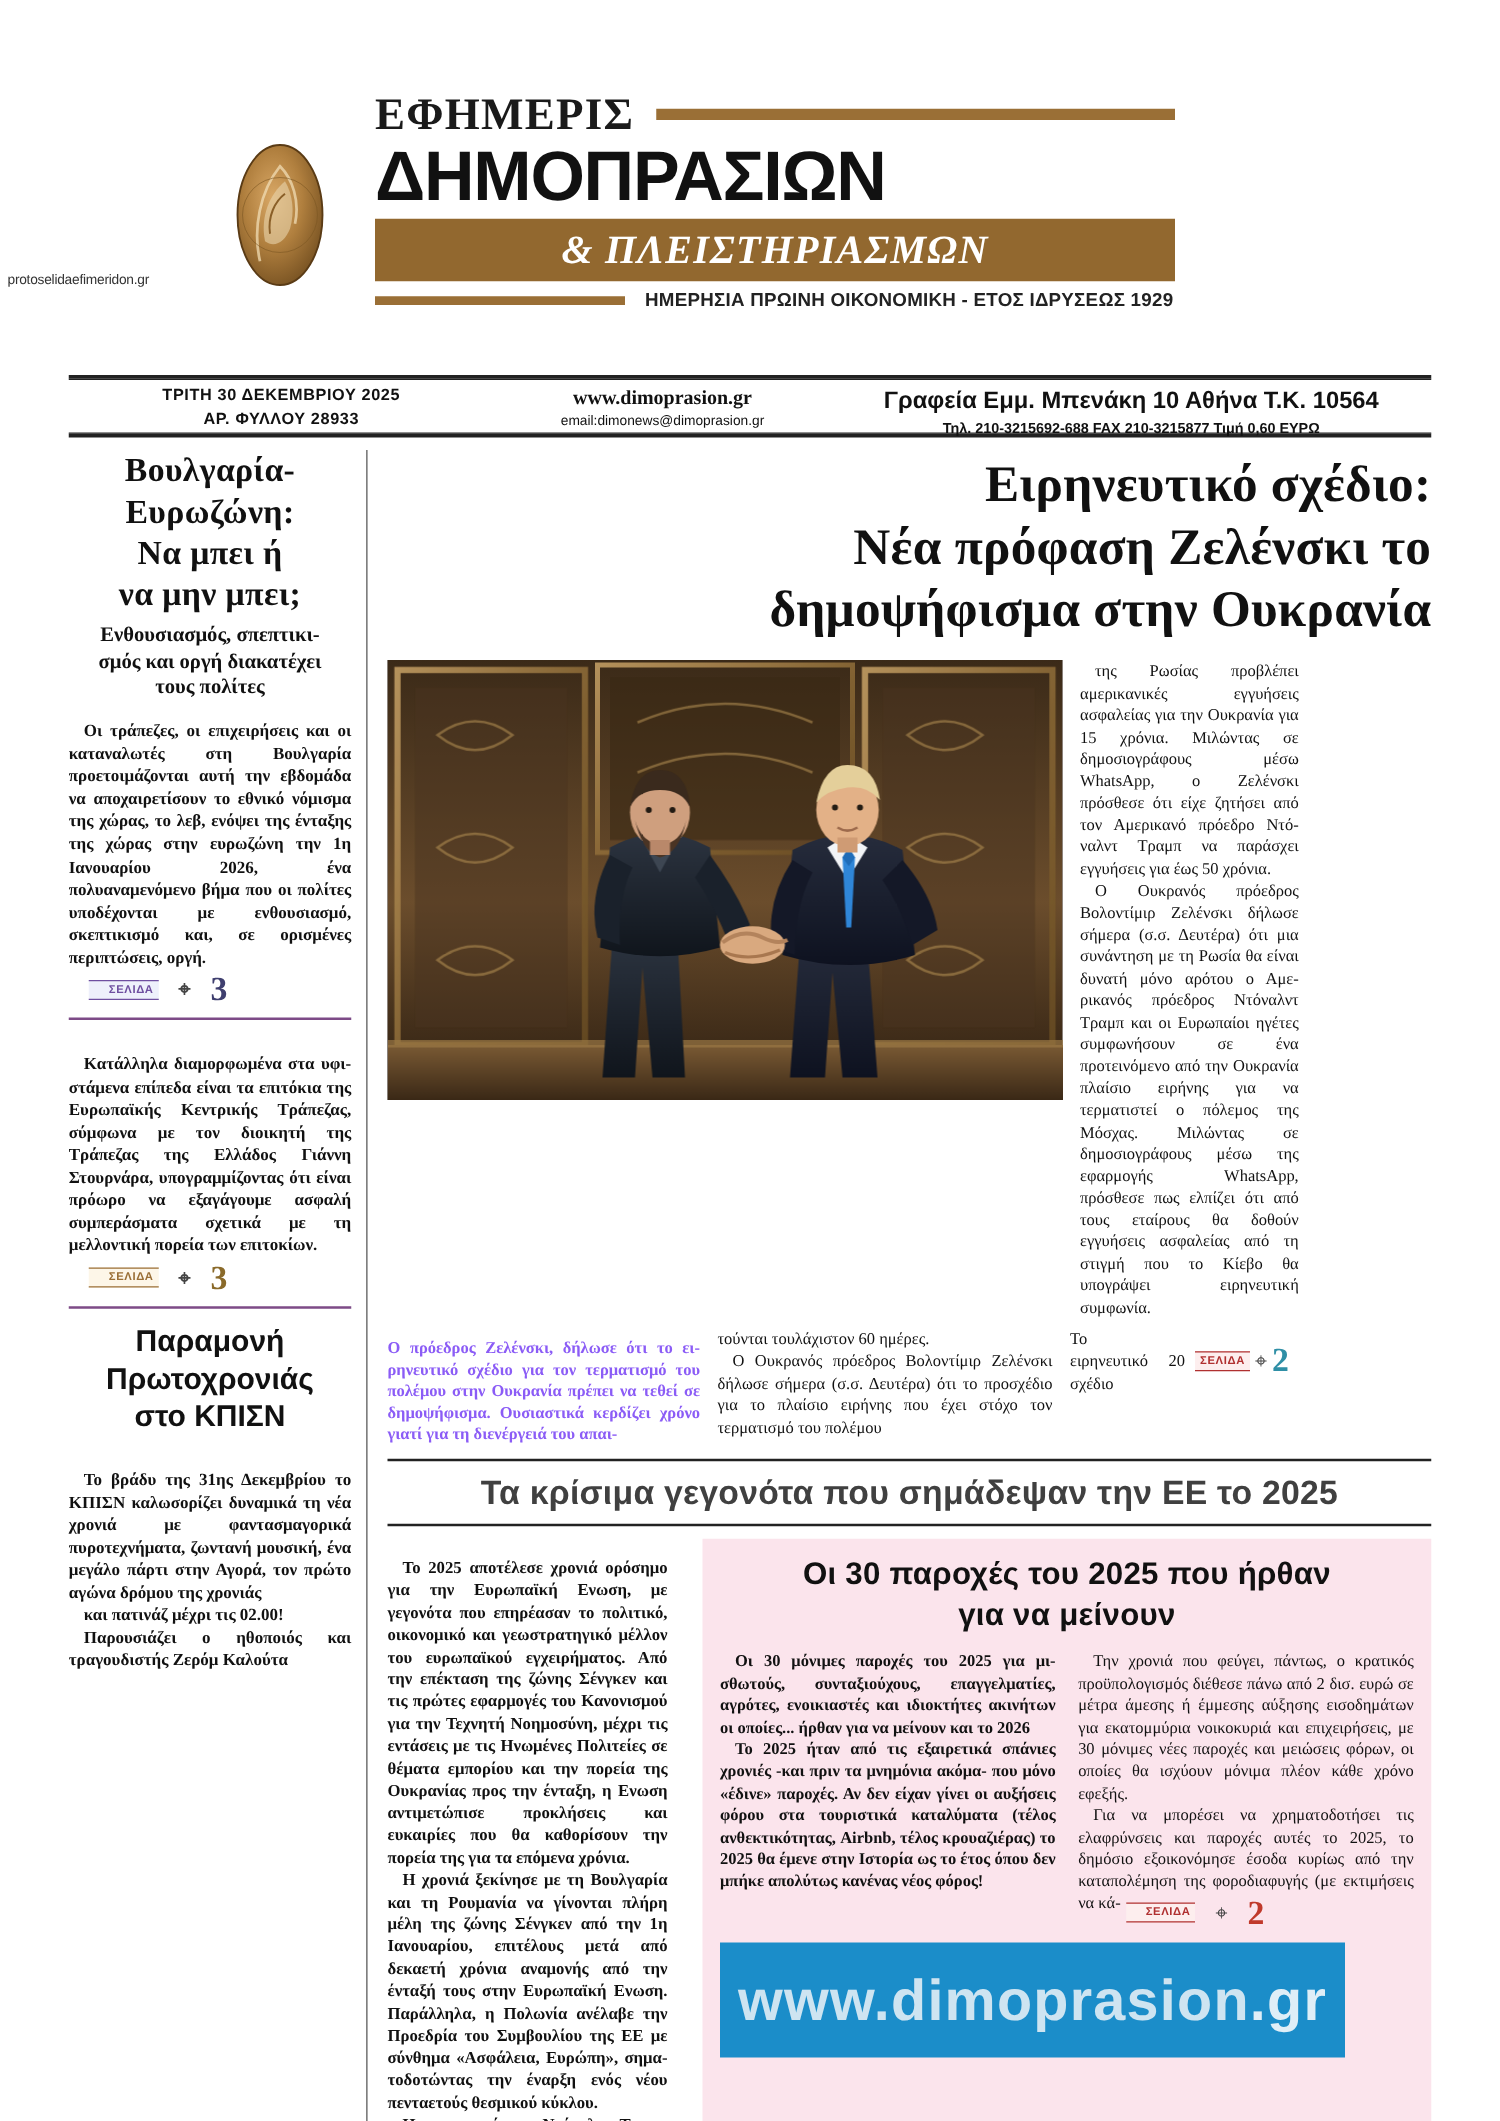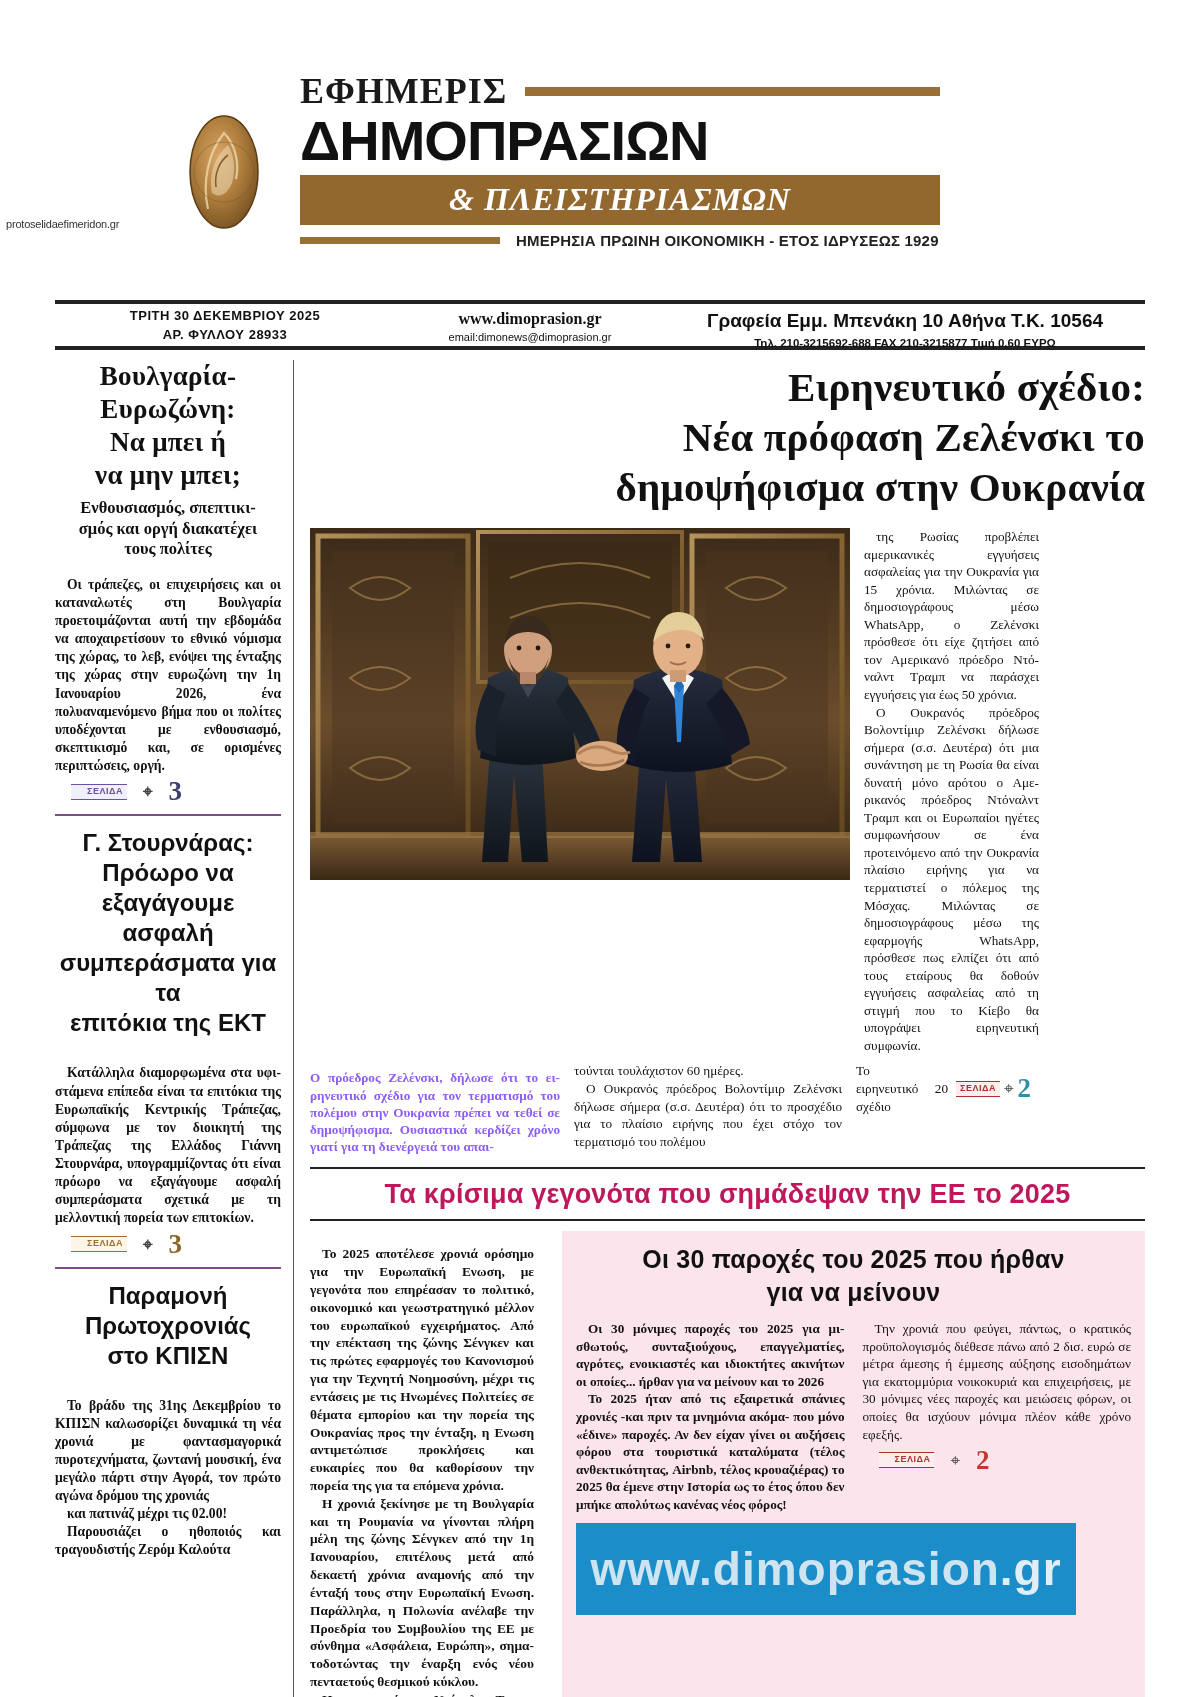--- a/index.html
+++ b/index.html
@@ -172,21 +172,21 @@
 
   .sub-cols { display:flex; gap:14px; margin-top:8px; }
   .sub-cols > div { flex:1; }
   .sub-cols .ptext { font-size:13.2px; }
 
   
   .band-rule { border-top:2px solid #222; margin:12px 0 0; }
   .section-title {
     font-family:"Liberation Sans", sans-serif;
     font-weight:bold; text-align:center; font-size:27px;
-    padding:10px 0 9px; letter-spacing:0.2px; color:#be185d;
+    padding:10px 0 9px; letter-spacing:0.2px; color:#404040;
   }
   .band-rule2 { border-top:2px solid #222; }
 
   
   .bottom { display:flex; margin-top:10px; gap:0; }
   .bcol { width:238px; padding-right:14px; }
   .bcol .ptext { font-size:13.4px; }
   .pinkbox {
     flex:1; margin-left:14px; background:#fbe4ec; padding:12px 14px 10px;
   }
@@ -291,25 +291,20 @@
                 <span class="tag">ΣΕΛΙΔΑ</span>
                 <span class="runner">⌖</span>
                 <span class="pg pg-purple">3</span>
               </span></p>
         </div>
       </div>
 
       <div class="sep-purple"></div>
 
       <div>
-        <div class="sec-head" style="white-space:pre-line">Γ. Στουρνάρας:
-Πρόωρο να
-εξαγάγουμε ασφαλή
-συμπεράσματα για τα
-επιτόκια της ΕΚΤ</div>
         <div class="ptext" style="margin-top:26px;">
           <p>Κατάλληλα διαμορφωμένα στα υφι­στάμενα επίπεδα είναι τα επιτόκια της Ευρωπαϊκής Κεντρικής Τράπεζας, σύμ­φωνα με τον διοικητή της Τράπεζας της Ελλάδος Γιάννη Στουρνάρα, υπογραμμί­ζοντας ότι είναι πρόωρο να εξαγάγουμε ασφαλή συμπεράσματα σχετικά με τη μελλοντική πορεία των επιτοκίων.</p>
           <p class="light"><span class="cont">
                 <span class="tag gold">ΣΕΛΙΔΑ</span>
                 <span class="runner">⌖</span>
                 <span class="pg pg-gold">3</span>
               </span></p>
         </div>
       </div>
 
@@ -495,21 +490,21 @@
           <div class="pink-cols">
             <div>
               <div class="ptext">
                 <p>Οι 30 μόνιμες παροχές του 2025 για μι­σθωτούς, συνταξιούχους, επαγγελματίες, αγρότες, ενοικιαστές και ιδιοκτήτες ακι­νήτων οι οποίες... ήρθαν για να μείνουν και το 2026</p>
                 <p class="light">Το 2025 ήταν από τις εξαιρετικά σπά­νιες χρονιές -και πριν τα μνημόνια ακόμα- που μόνο «έδινε» παροχές. Αν δεν είχαν γίνει οι αυξήσεις φόρου στα τουριστικά καταλύματα (τέλος ανθεκτικότητας, Airbnb, τέλος κρουαζιέρας) το 2025 θα έ­μενε στην Ιστορία ως το έτος όπου δεν μπήκε απολύτως κανένας νέος φόρος!</p>
               </div>
             </div>
             <div>
               <div class="ptext light">
                 <p>Την χρονιά που φεύγει, πάντως, ο κρα­τικός προϋπολογισμός διέθεσε πάνω από 2 δισ. ευρώ σε μέτρα άμεσης ή έμμεσης αύξησης εισοδημάτων για εκατομμύρια νοικοκυριά και επιχειρήσεις, με 30 μόνι­μες νέες παροχές και μειώσεις φόρων, οι οποίες θα ισχύουν μόνιμα πλέον κάθε χρόνο εφεξής.</p>
-                <p><span class="cont">
+                <p><span>Για να μπορέσει να χρηματοδοτήσει τις ελαφρύνσεις και παροχές αυτές το 2025, το δημόσιο εξοικονόμησε έσοδα κυρίως α­πό την καταπολέμηση της φορο­διαφυγής (με εκτιμήσεις να κά-</span><span class="cont">
                       <span class="tag red">ΣΕΛΙΔΑ</span>
                       <span class="runner">⌖</span>
                       <span class="pg pg-red">2</span>
                     </span></p>
               </div>
             </div>
           </div>
 
           <div class="adbar" style="background: rgb(27, 141, 201);">
             <div class="adtext">

